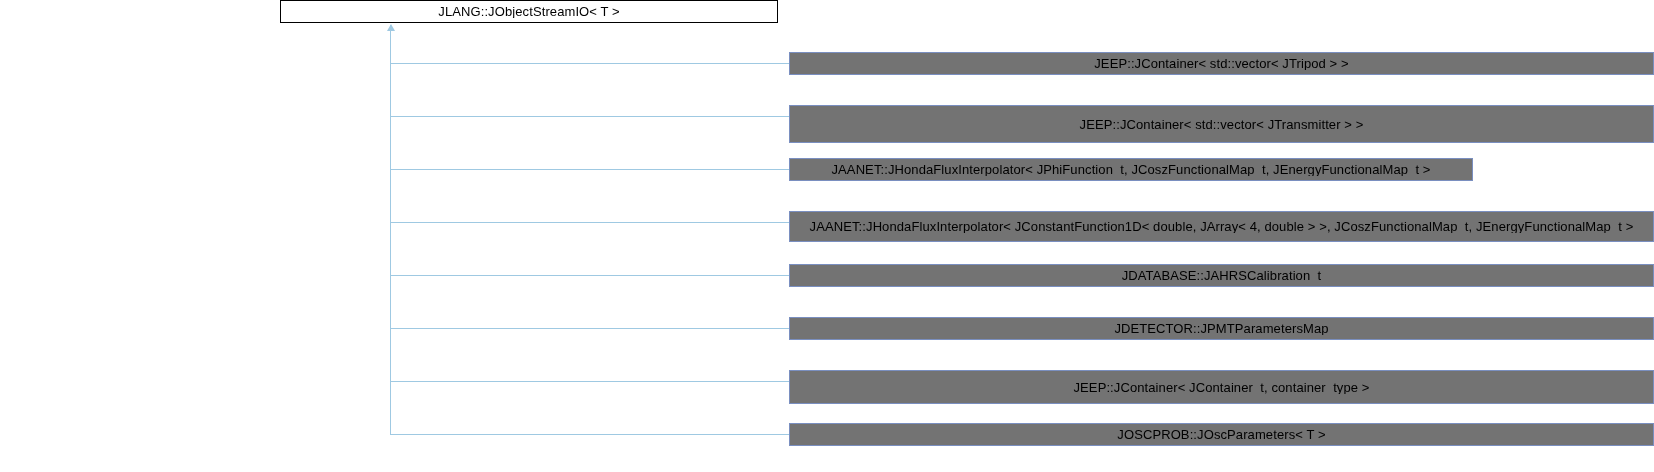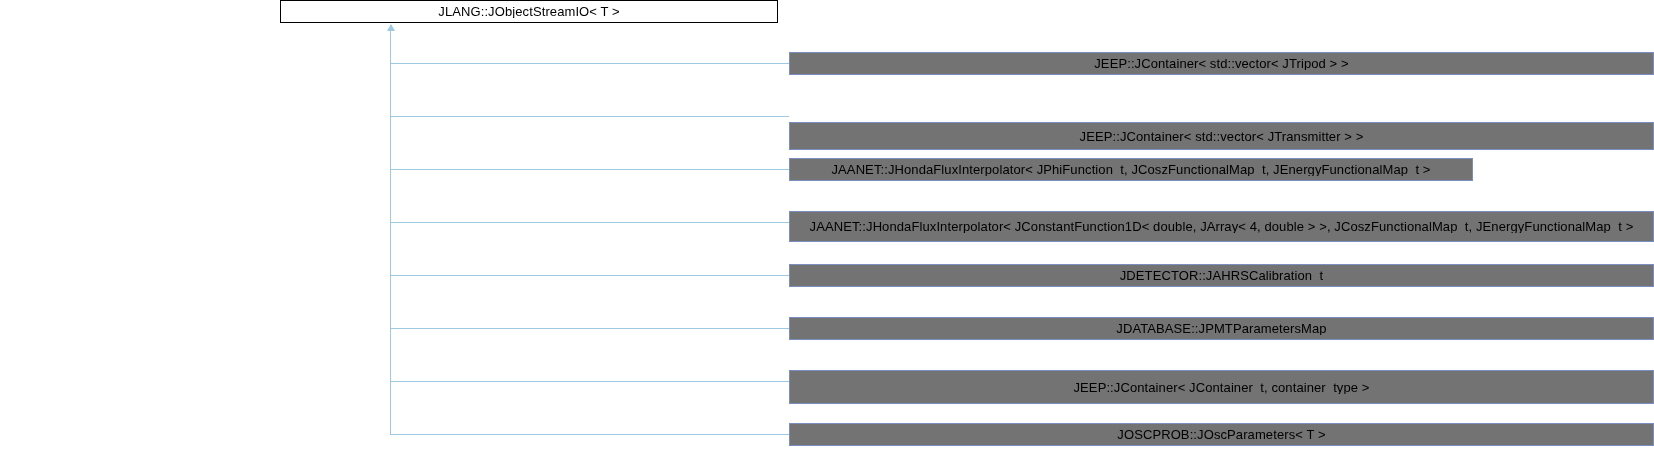--- a/index.html
+++ b/index.html
@@ -72,38 +72,38 @@
 
   <div class="arrow-up" style="left: 386.5px; top: 24px;"></div>
   <div class="edge edge-v" style="left: 390px; top: 25px; height: 410px;"></div>
 
   <div id="derived-layer">
       <div class="edge edge-h" style="left: 390px; top: 63px; width: 399px;"></div>
       <div class="node node-derived" style="left: 789px; top: 52px; width: 865px; height: 23px;">
         <span class="node-label">JEEP::JContainer&lt; std::vector&lt; JTripod &gt; &gt;</span>
       </div>
       <div class="edge edge-h" style="left: 390px; top: 116px; width: 399px;"></div>
-      <div class="node node-derived" style="left: 789px; top: 122px; width: 865px; height: 28px; align-items: center;">
+      <div class="node node-derived" style="left: 789px; top: 105px; width: 865px; height: 38px; align-items: center;">
         <span class="node-label">JEEP::JContainer&lt; std::vector&lt; JTransmitter &gt; &gt;</span>
       </div>
       <div class="edge edge-h" style="left: 390px; top: 169px; width: 399px;"></div>
       <div class="node node-derived" style="left: 789px; top: 158px; width: 684px; height: 23px;">
         <span class="node-label">JAANET::JHondaFluxInterpolator&lt; JPhiFunction_t, JCoszFunctionalMap_t, JEnergyFunctionalMap_t &gt;</span>
       </div>
       <div class="edge edge-h" style="left: 390px; top: 222px; width: 399px;"></div>
       <div class="node node-derived" style="left: 789px; top: 211px; width: 865px; height: 31px;">
         <span class="node-label">JAANET::JHondaFluxInterpolator&lt; JConstantFunction1D&lt; double, JArray&lt; 4, double &gt; &gt;, JCoszFunctionalMap_t, JEnergyFunctionalMap_t &gt;</span>
       </div>
       <div class="edge edge-h" style="left: 390px; top: 275px; width: 399px;"></div>
       <div class="node node-derived" style="left: 789px; top: 264px; width: 865px; height: 23px;">
-        <span class="node-label">JDETECTOR::JAHRSCalibration_t</span>
+        <span class="node-label">JDATABASE::JAHRSCalibration_t</span>
       </div>
       <div class="edge edge-h" style="left: 390px; top: 328px; width: 399px;"></div>
       <div class="node node-derived" style="left: 789px; top: 317px; width: 865px; height: 23px;">
-        <span class="node-label">JDATABASE::JPMTParametersMap</span>
+        <span class="node-label">JDETECTOR::JPMTParametersMap</span>
       </div>
       <div class="edge edge-h" style="left: 390px; top: 381px; width: 399px;"></div>
       <div class="node node-derived" style="left: 789px; top: 370px; width: 865px; height: 34px;">
         <span class="node-label">JEEP::JContainer&lt; JContainer_t, container_type &gt;</span>
       </div>
       <div class="edge edge-h" style="left: 390px; top: 434px; width: 399px;"></div>
       <div class="node node-derived" style="left: 789px; top: 423px; width: 865px; height: 23px;">
         <span class="node-label">JOSCPROB::JOscParameters&lt; T &gt;</span>
       </div>
     </div>

